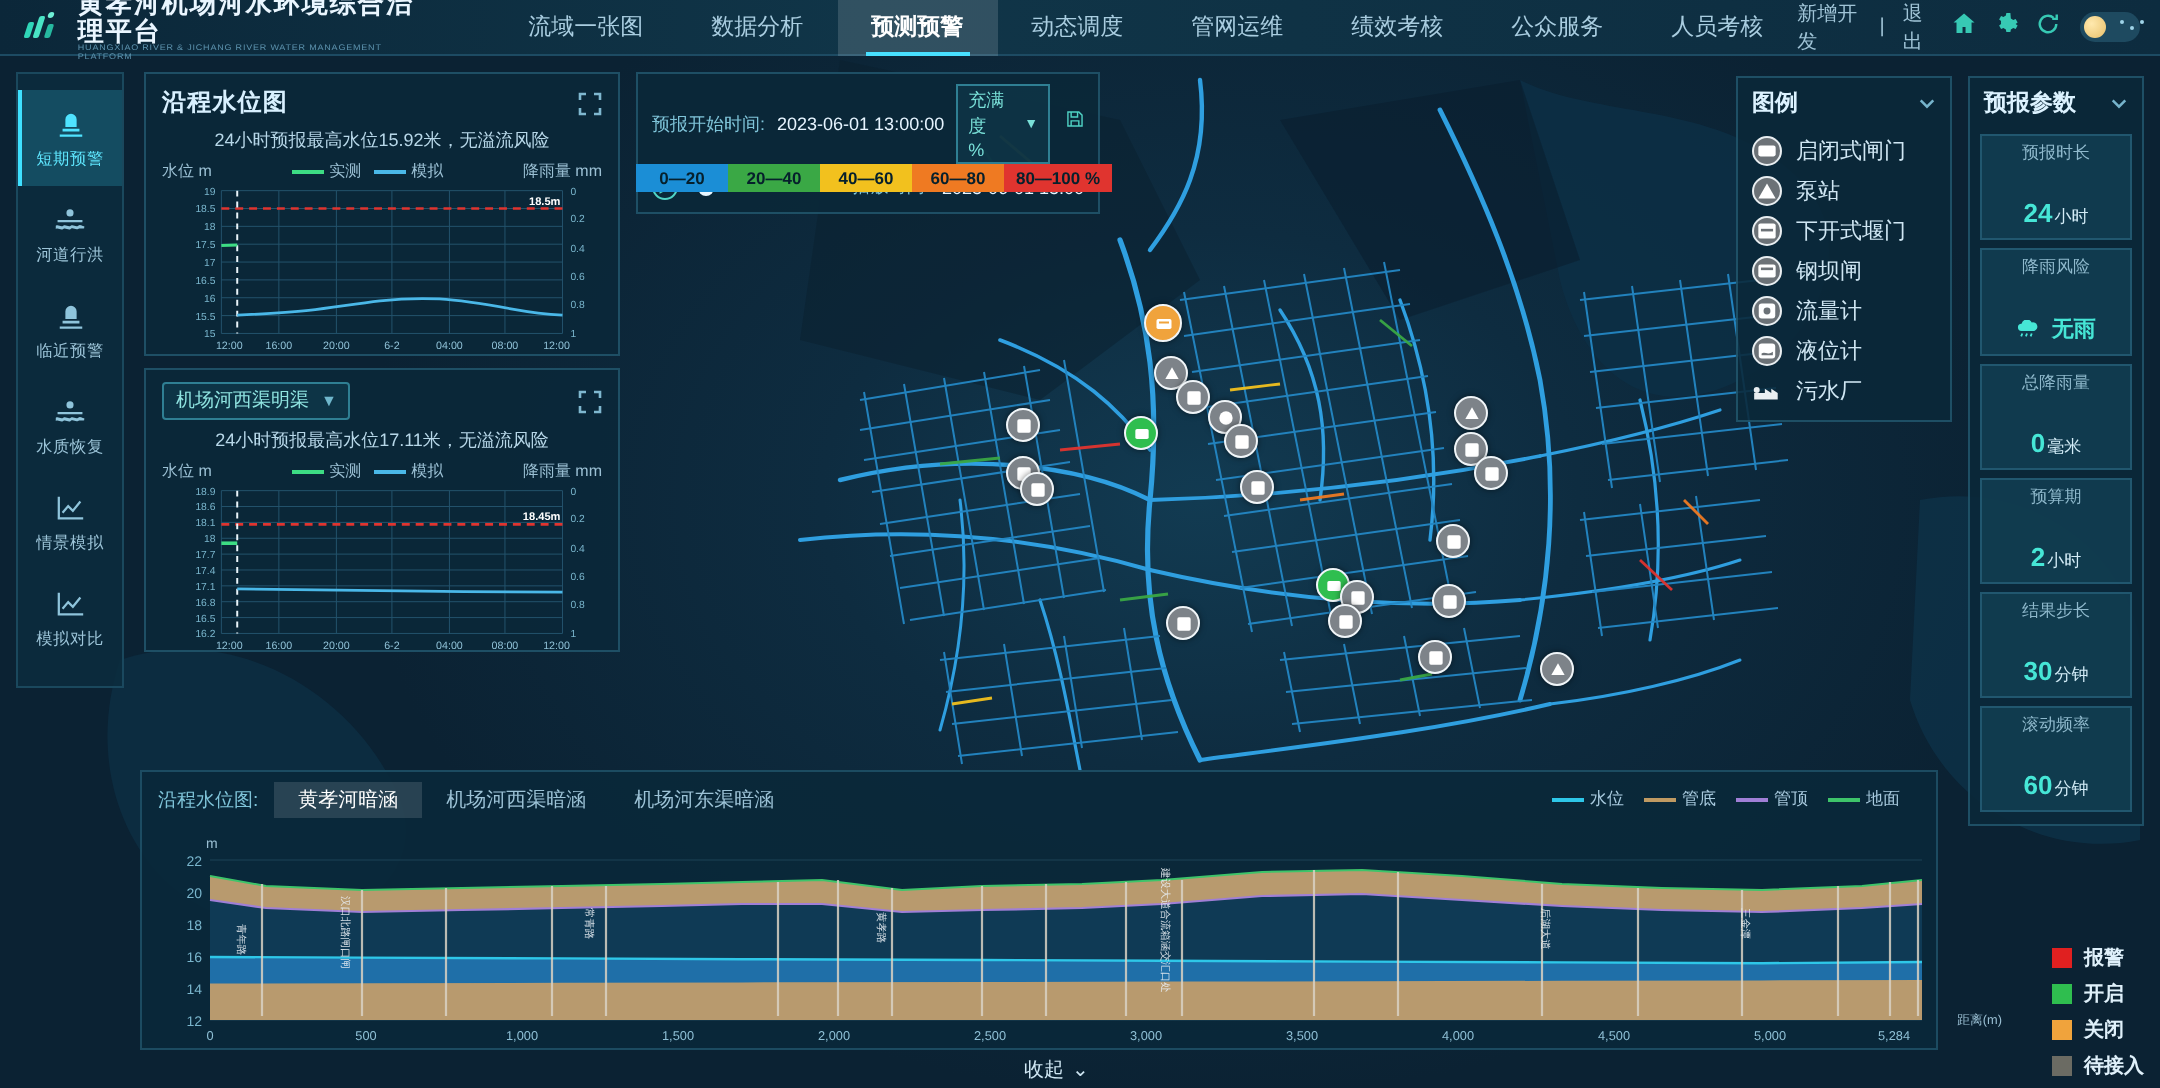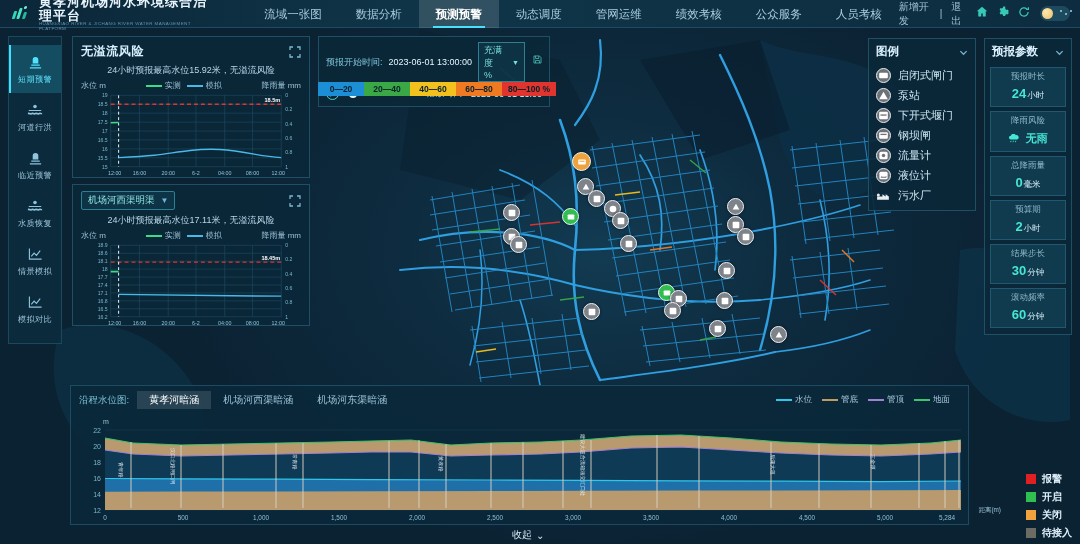--- a/index.html
+++ b/index.html
@@ -110,21 +110,21 @@
   .chev{ margin-left:auto; width:9px;height:9px;color:#76b4cc;cursor:pointer;}
   .lg-row{ display:flex; align-items:center; gap:7px; margin-top:5px; font-size:11px; color:#cfe6f3; cursor:pointer;}
   .lg-ic{ width:15px;height:15px;border-radius:50%;background:#6c7277;border:1.5px solid #e9eef1;
      display:flex;align-items:center;justify-content:center;color:#fff;flex:none;}
   
   #params{ left:984px; top:38px; width:88px; padding:4px 5px 6px; }
   .pa-hd{ display:flex;align-items:center;font-size:11.5px;font-weight:bold;color:#dcf2ff;padding:1px 2px 4px;}
   .pa-card{ background:rgba(18,62,82,.85); border:1px solid rgba(48,112,138,.55);
      margin-top:4px; padding:3px 2px 4px; text-align:center; }
   .pa-lab{ font-size:8.5px; color:#8fb9cc; }
-  .pa-val{ font-size:13px; font-weight:bold; color:#46e6d6; margin-top:3px; white-space:nowrap; }
+  .pa-val{ font-size:13px; font-weight:bold; color:#46e6d6; margin-top:16px; white-space:nowrap; }
   .pa-val small{ font-size:8.5px; font-weight:normal; color:#d3ecf7; margin-left:1px; }
   .rain-ic{ display:inline-block; vertical-align:-2px; margin-right:2px; color:#46e6d6;}
   
   #bottom{
     position:absolute; left:70px; top:385px; width:899px; height:140px; z-index:26;
     background:rgba(10,40,57,.92); border:1px solid rgba(44,106,132,.55);
   }
   #bt-tabs{ display:flex; align-items:center; gap:0; padding:5px 8px 3px; }
   .bt-lab{ font-size:9.5px; color:#7fc4d9; margin-right:8px; }
   .bt-tab{ font-size:10px; color:#9cc2d6; padding:2px 12px; cursor:pointer; }
@@ -322,21 +322,21 @@
           <path d="M1.5 1v11.5h13"></path>
           <path d="M3.5 9.5l3-3.5 2.5 2.5 4-5"></path>
         </svg>
     </div>
     <div class="sb-lb">模拟对比</div>
   </div>
 </div>
 
 <div class="panel" id="p1" style="left:72px; top:36px; width:238px; height:142px;">
   <div class="panel-hd">
-    <span class="panel-title">无溢流风险</span>
+    <span class="panel-title">沿程水位图</span>
     <span class="expand-ic">
       <svg viewBox="0 0 12 12" fill="none" stroke="currentColor" stroke-width="1.3">
           <path d="M1 4V1h3M8 1h3v3M11 8v3H8M4 11H1V8"></path>
         </svg>
     </span>
   </div>
   <div class="chart-sub">24小时预报最高水位15.92米，无溢流风险</div>
   <div class="chart-legend">
     <span class="axis-unit-l"><span>水位</span>
       <span>m</span></span>

